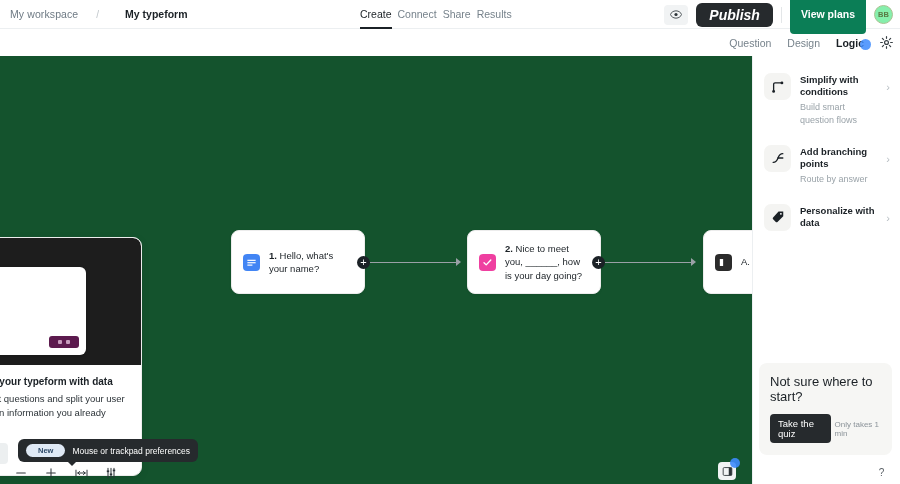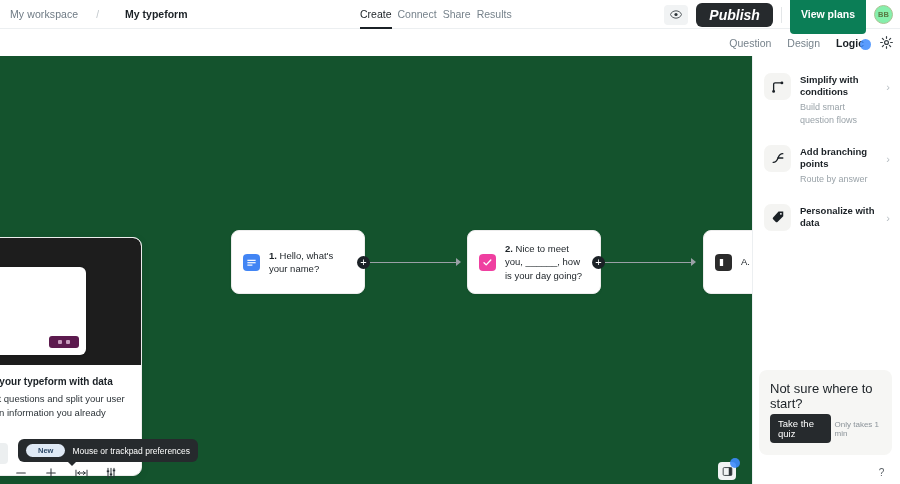--- a/index.html
+++ b/index.html
@@ -101,21 +101,21 @@
     background: #eceff0; color: #1b2126; font-size: 10px;
     border-radius: 3px; padding: 5px 9px; cursor: pointer;
   }
 
   
   .quizcard {
     position: absolute; right: 8px; bottom: 29px; width: 133px;
     background: #f6f6f4; border-radius: 8px; padding: 11px 10px 12px 11px;
   }
   .quiz-q { font-size: 13px; color: #1b2126; }
-  .quiz-row { display: flex; align-items: center; gap: 4px; margin-top: 3px; }
+  .quiz-row { display: flex; align-items: center; gap: 4px; margin-top: 10px; }
   .quiz-btn {
     background: #262a2d; color: #fff; font-size: 9.5px;
     border-radius: 4px; padding: 5px 8px; cursor: pointer; line-height: 1;
   }
   .quiz-note { font-size: 8px; color: #8b9399; }
 
   
   .canvas { position: absolute; top: 56px; left: 0; right: 148px; bottom: 0; background: #14532d; overflow: hidden; }
 
   .node {

